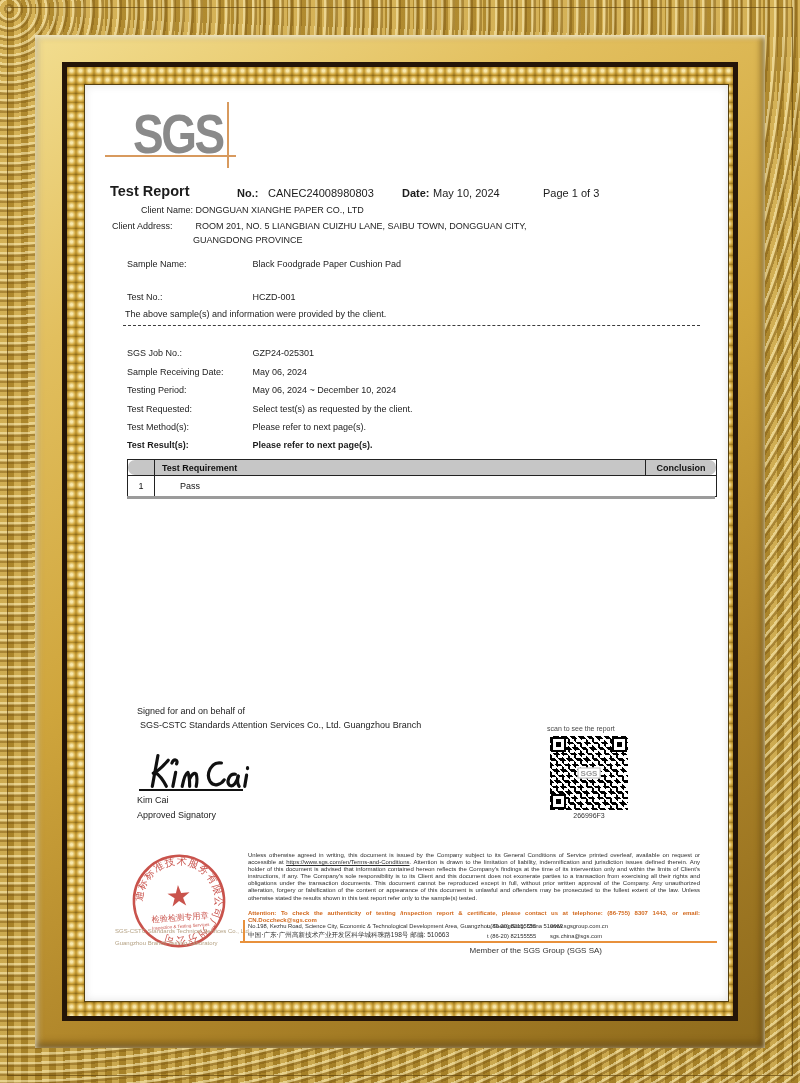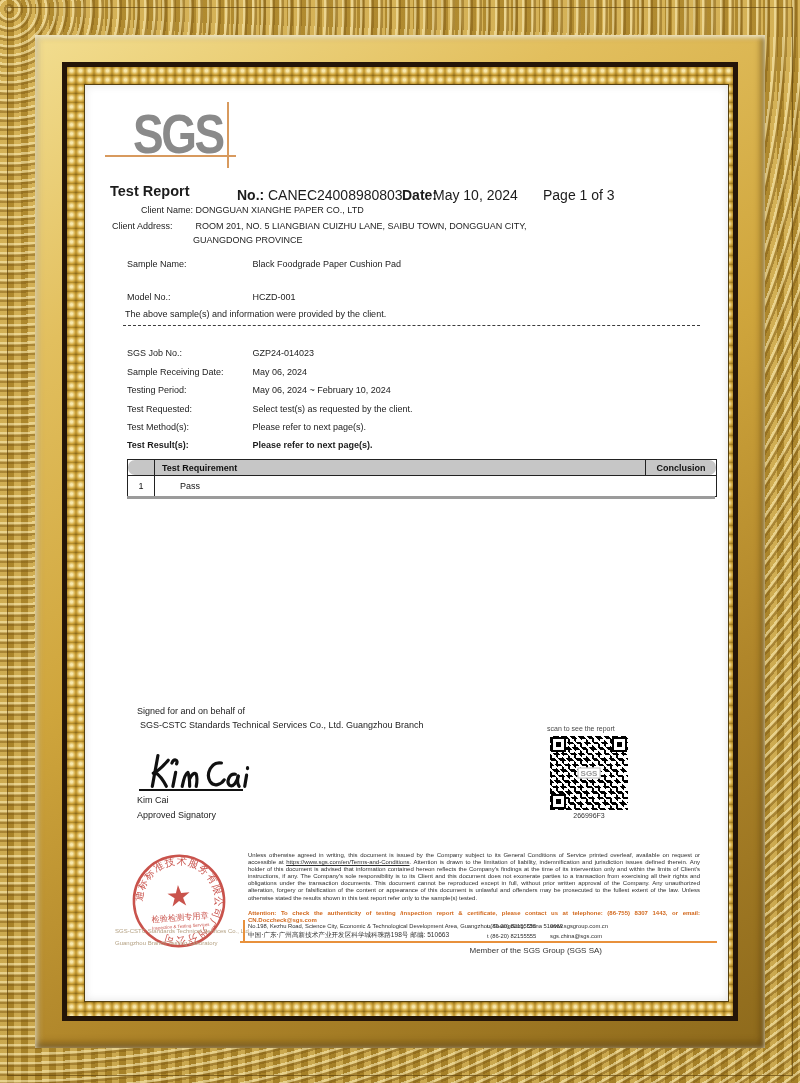--- a/index.html
+++ b/index.html
@@ -27,21 +27,21 @@
   .lbl{display:inline-block;}
 
   
   .sgs-logo{position:absolute;left:48px;top:26px;font-weight:bold;font-size:56px;line-height:46px;
     color:#8a8a8a;letter-spacing:-3px;transform:scaleX(.82);transform-origin:left top;}
   .logo-hline{position:absolute;left:20px;top:70px;width:131px;height:2px;background:#d89a5e;}
   .logo-vline{position:absolute;left:142px;top:17px;width:2px;height:66px;background:#d89a5e;}
 
   
   .title{left:25px;top:98px;font-size:14.5px;font-weight:bold;}
-  .hdr{font-size:14px;top:102px;text-align:right;}
+  .hdr{font-size:11px;top:102px;text-align:right;}
   .b{font-weight:bold;}
 
   
   .row9{font-size:9px;}
   .clbl{width:81px;}
   .slbl{width:123px;}
 
   .dashed{position:absolute;left:38px;top:240px;width:577px;border-top:1px dashed #3c3c3c;}
 
   
@@ -119,38 +119,38 @@
       <span class="lbl clbl">Client Address:</span>
       <span>ROOM 201, NO. 5 LIANGBIAN CUIZHU LANE, SAIBU TOWN, DONGGUAN CITY,</span>
     </div>
     <div class="abs row9" style="left:108px;top:150px;">GUANGDONG PROVINCE</div>
 
     <div class="abs row9" style="left:42px;top:174px;">
       <span class="lbl slbl">Sample Name:</span>
       <span>Black Foodgrade Paper Cushion Pad</span>
     </div>
     <div class="abs row9" style="left:42px;top:207px;">
-      <span class="lbl slbl">Model No.:</span>
+      <span class="lbl slbl">Test No.:</span>
       <span>HCZD-001</span>
     </div>
     <div class="abs row9" style="left:40px;top:224px;">The above sample(s) and information were provided by the client.</div>
 
     <div class="dashed"></div>
 
     <div class="abs row9" style="left:42px;top:263px;">
       <span class="lbl slbl">SGS Job No.:</span>
-      <span>GZP24-014023</span>
+      <span>GZP24-025301</span>
     </div>
     <div class="abs row9" style="left:42px;top:282px;">
       <span class="lbl slbl">Sample Receiving Date:</span>
       <span>May 06, 2024</span>
     </div>
     <div class="abs row9" style="left:42px;top:300px;">
       <span class="lbl slbl">Testing Period:</span>
-      <span>May 06, 2024 ~ February 10, 2024</span>
+      <span>May 06, 2024 ~ December 10, 2024</span>
     </div>
     <div class="abs row9" style="left:42px;top:319px;">
       <span class="lbl slbl">Test Requested:</span>
       <span>Select test(s) as requested by the client.</span>
     </div>
     <div class="abs row9" style="left:42px;top:337px;">
       <span class="lbl slbl">Test Method(s):</span>
       <span>Please refer to next page(s).</span>
     </div>
     <div class="abs row9" style="left:42px;top:355px;font-weight:bold;">
@@ -165,21 +165,21 @@
         <div class="c-con">Conclusion</div>
       </div>
       <div class="tr td-row">
         <div class="c-idx">1</div>
         <div class="c-con">Pass</div>
       </div>
     </div>
     <div class="tbl-shadow"></div>
 
     <div class="abs row9" style="left:52px;top:621px;">Signed for and on behalf of</div>
-    <div class="abs row9" style="left:55px;top:635px;">SGS-CSTC Standards Technical Services Co., Ltd. Guangzhou Branch</div>
+    <div class="abs row9" style="left:55px;top:635px;">SGS-CSTC Standards Attention Services Co., Ltd. Guangzhou Branch</div>
 
     <svg class="sig-svg" width="112" height="42" viewBox="0 0 120 45">
       <g fill="none" stroke="#111" stroke-width="3.4" stroke-linecap="round" stroke-linejoin="round">
         <path d="M10,40 L16,7"></path>
         <path d="M27,12 C21,19 16,24 11,26"></path>
         <path d="M13,25 C18,28 22,34 25,40"></path>
         <path d="M35,25 L32,40"></path>
         <path d="M31,15 C33,10 38,11 36,16"></path>
         <path d="M42,40 C44,30 46,26 48,25 C50,29 50,34 50,40"></path>
         <path d="M50,32 C52,27 55,25 57,27 C58,30 58,35 57,40"></path>

